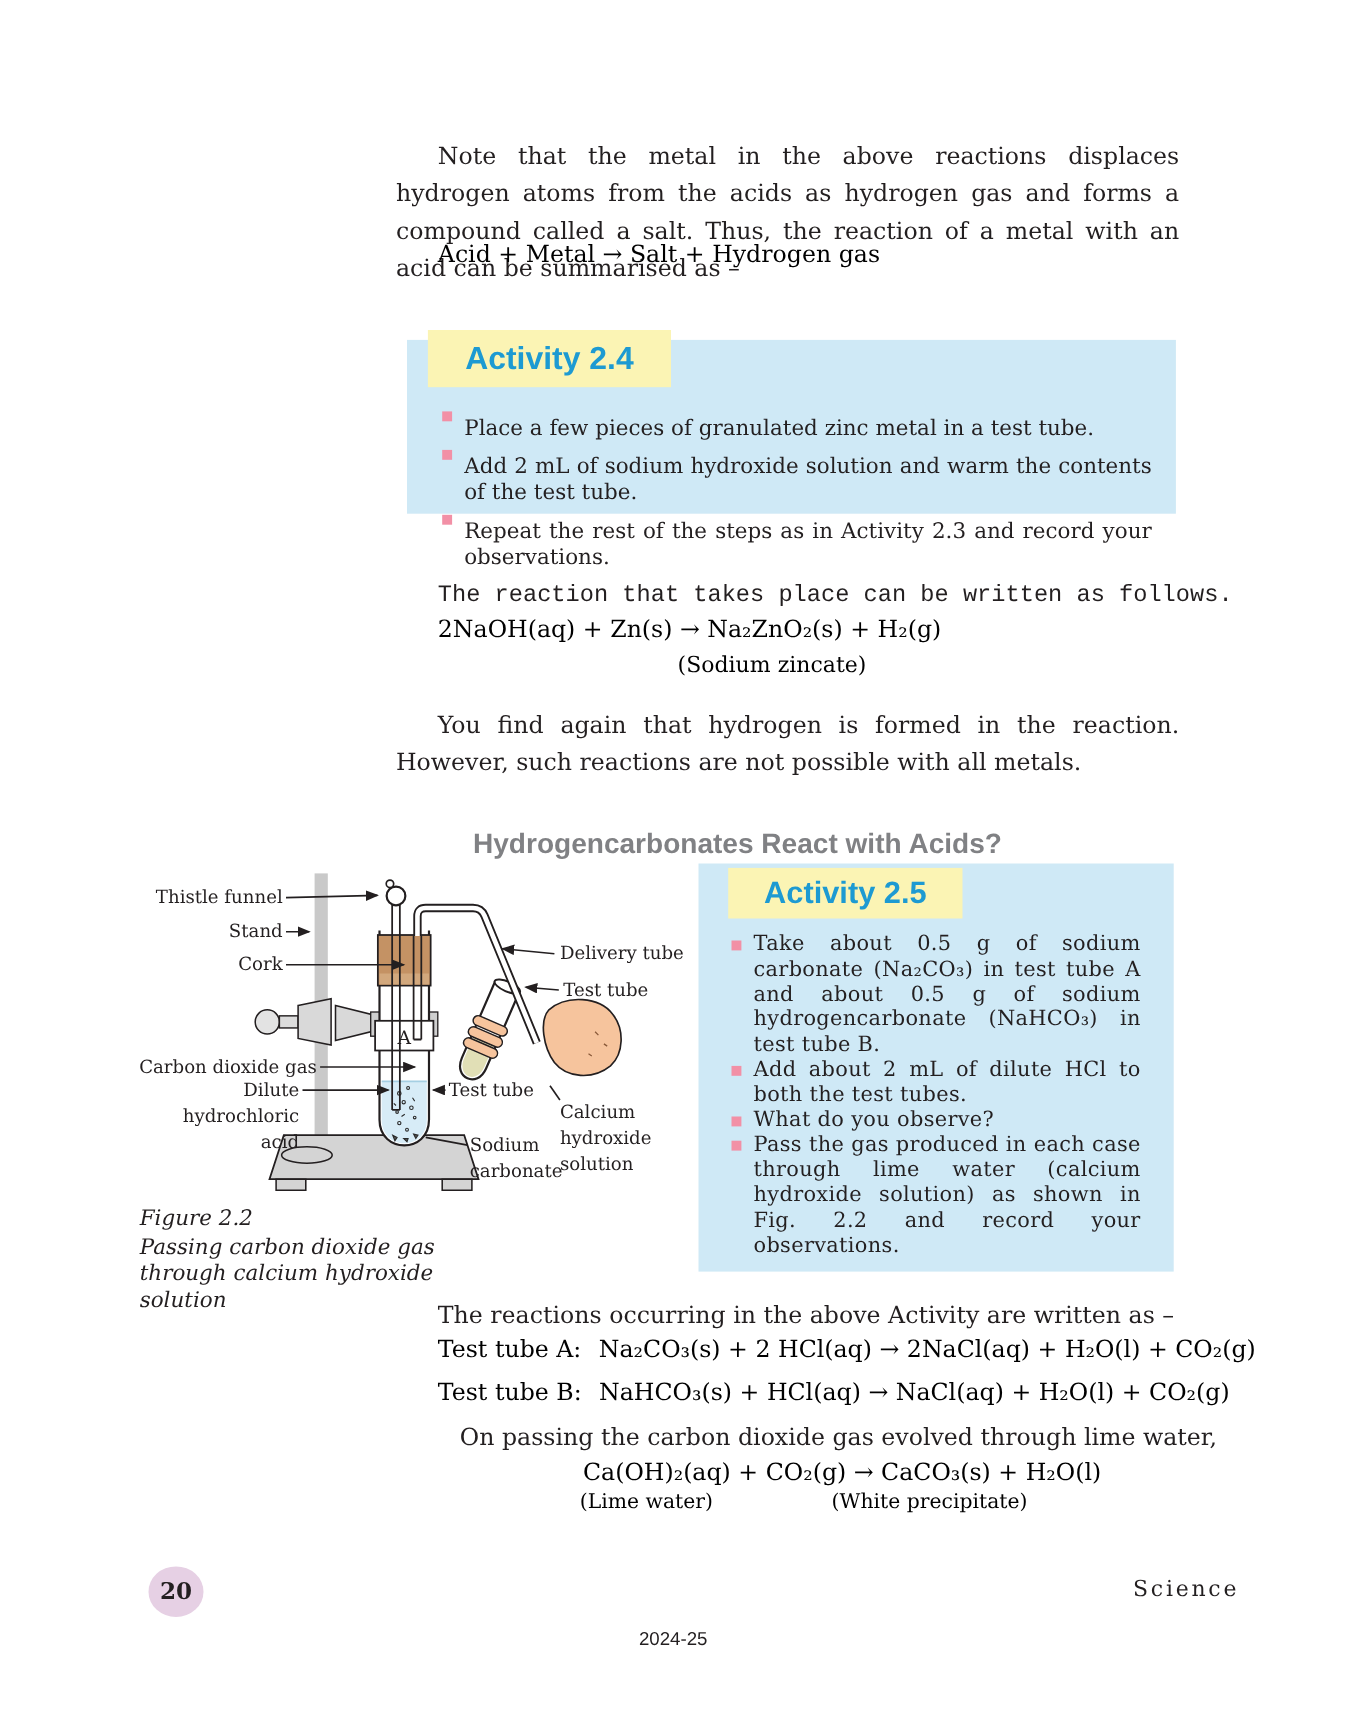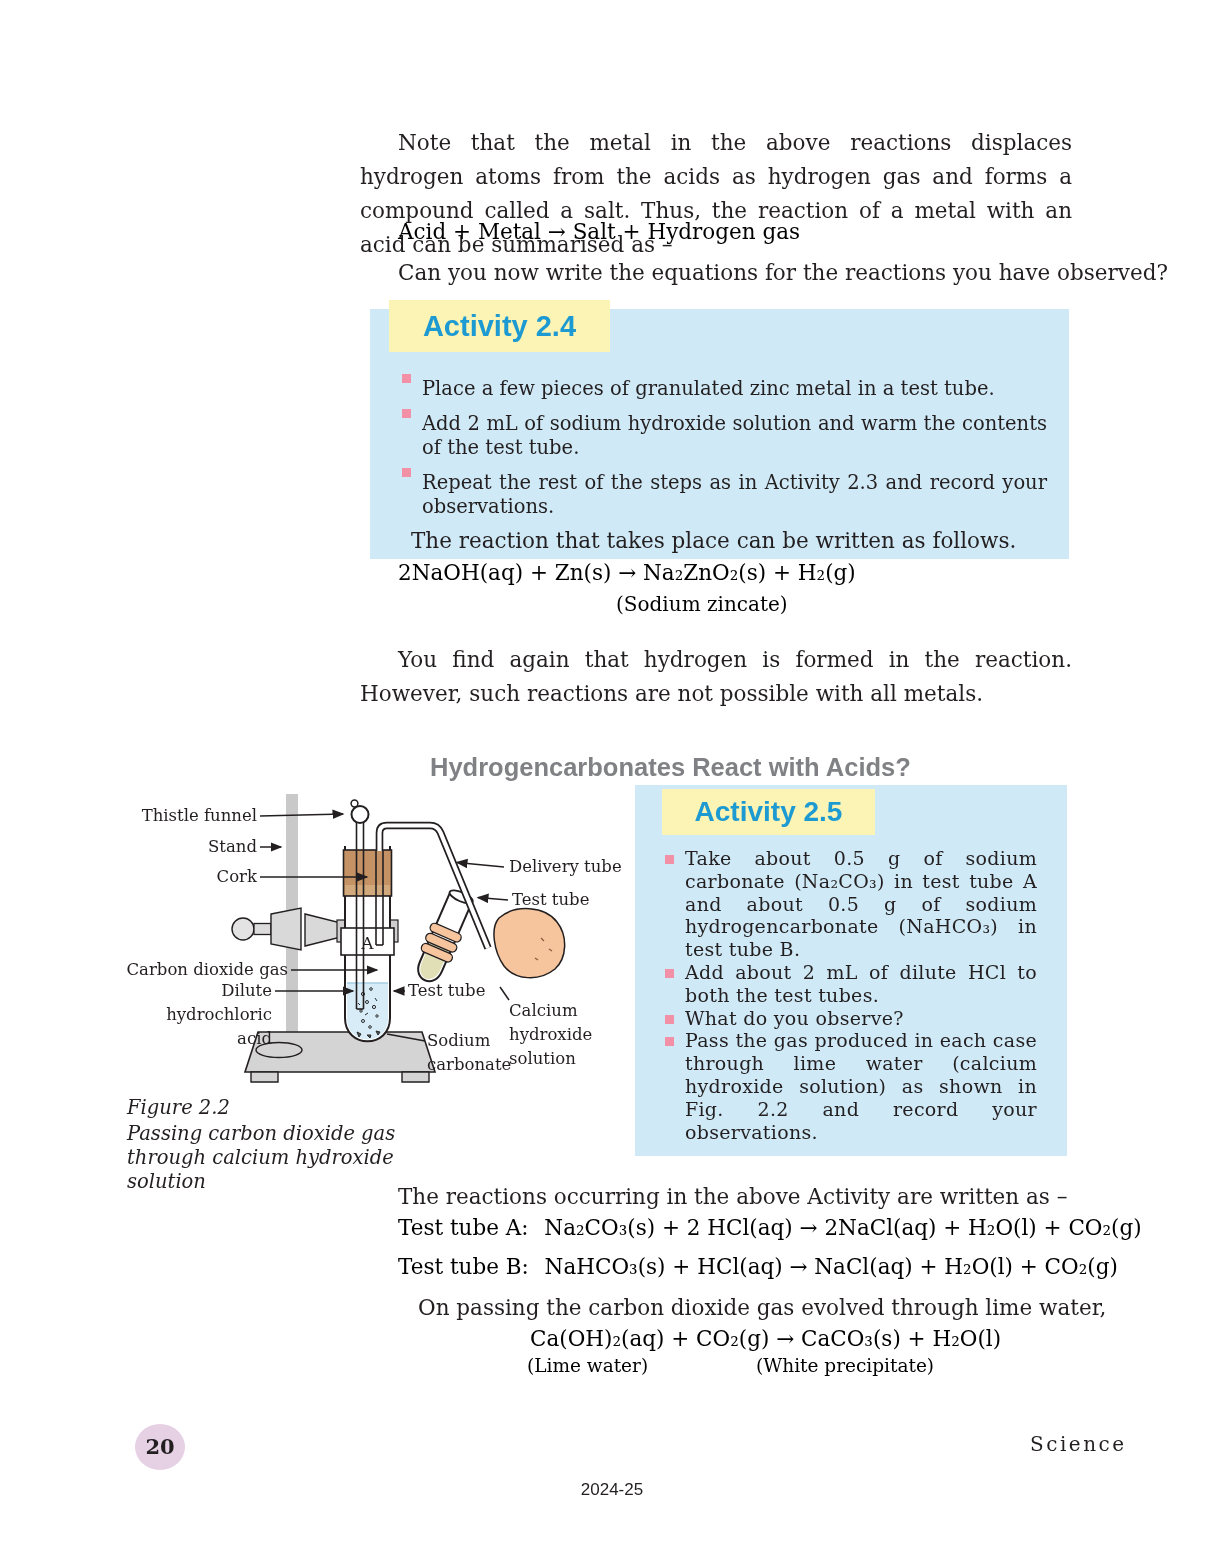--- a/index.html
+++ b/index.html
@@ -34,41 +34,40 @@
 </style>
 </head>
 <body>
 
 <div class="page">
 
   <div class="abs body-text indent" style="left:360px;top:126px;width:712px;">Note that the metal in the above reactions displaces hydrogen atoms from the acids as hydrogen gas and forms a compound called a salt. Thus, the reaction of a metal with an acid can be summarised as –</div>
 
   <div class="abs eq blue nowrap" style="left:398px;top:219px;">Acid + Metal → Salt + Hydrogen gas</div>
 
-  <div class="abs body-text nowrap" style="left:398px;top:256px;">Can you now write the equations for the reactions you have observed?</div>
-
-  <div class="abs activity-box a24" style="left:370px;top:309px;width:699px;height:250px;">
+
+  <div class="abs activity-box a24" style="left:370px;top:309px;width:699px;height:158px;">
     <div class="activity-banner" style="left:19px;top:-9px;width:221px;height:52px;line-height:52px;font-size:29px;">Activity 2.4</div>
     <ul class="ab-list" style="left:32px;top:57px;width:645px;">
       <li class="ab-item">
         <span class="bullet"></span>
         <span class="ab-text">Place a few pieces of granulated zinc metal in a test tube.</span>
       </li>
       <li class="ab-item">
         <span class="bullet"></span>
         <span class="ab-text">Add 2 mL of sodium hydroxide solution and warm the contents of the test tube.</span>
       </li>
       <li class="ab-item">
         <span class="bullet"></span>
         <span class="ab-text">Repeat the rest of the steps as in Activity 2.3 and record your observations.</span>
       </li>
     </ul>
   </div>
 
-  <div class="abs body-text nowrap" style="left:411px;top:524px;">The reaction that takes place can be written as follows.</div>
+  <div class="abs body-text nowrap" style="left:398px;top:524px;font-family:Liberation Mono, monospace;">The reaction that takes place can be written as follows.</div>
   <div class="abs eq blue nowrap" style="left:398px;top:560px;">2NaOH(aq) + Zn(s) → Na₂ZnO₂(s) + H₂(g)</div>
   <div class="abs blue nowrap" style="left:616px;top:592px;font-size:20px;">(Sodium zincate)</div>
   <div class="abs body-text indent" style="left:360px;top:643px;width:712px;">You find again that hydrogen is formed in the reaction. However, such reactions are not possible with all metals.</div>
 
   <div class="abs heading" style="left:430px;top:749px;">Hydrogencarbonates React with Acids?</div>
 
   <div class="abs activity-box a25" style="left:635px;top:785px;width:432px;height:371px;">
     <div class="activity-banner" style="left:27px;top:4px;width:213px;height:46px;line-height:46px;font-size:28px;">Activity 2.5</div>
     <ul class="ab-list" style="left:30px;top:62px;width:372px;">
       <li class="ab-item">

